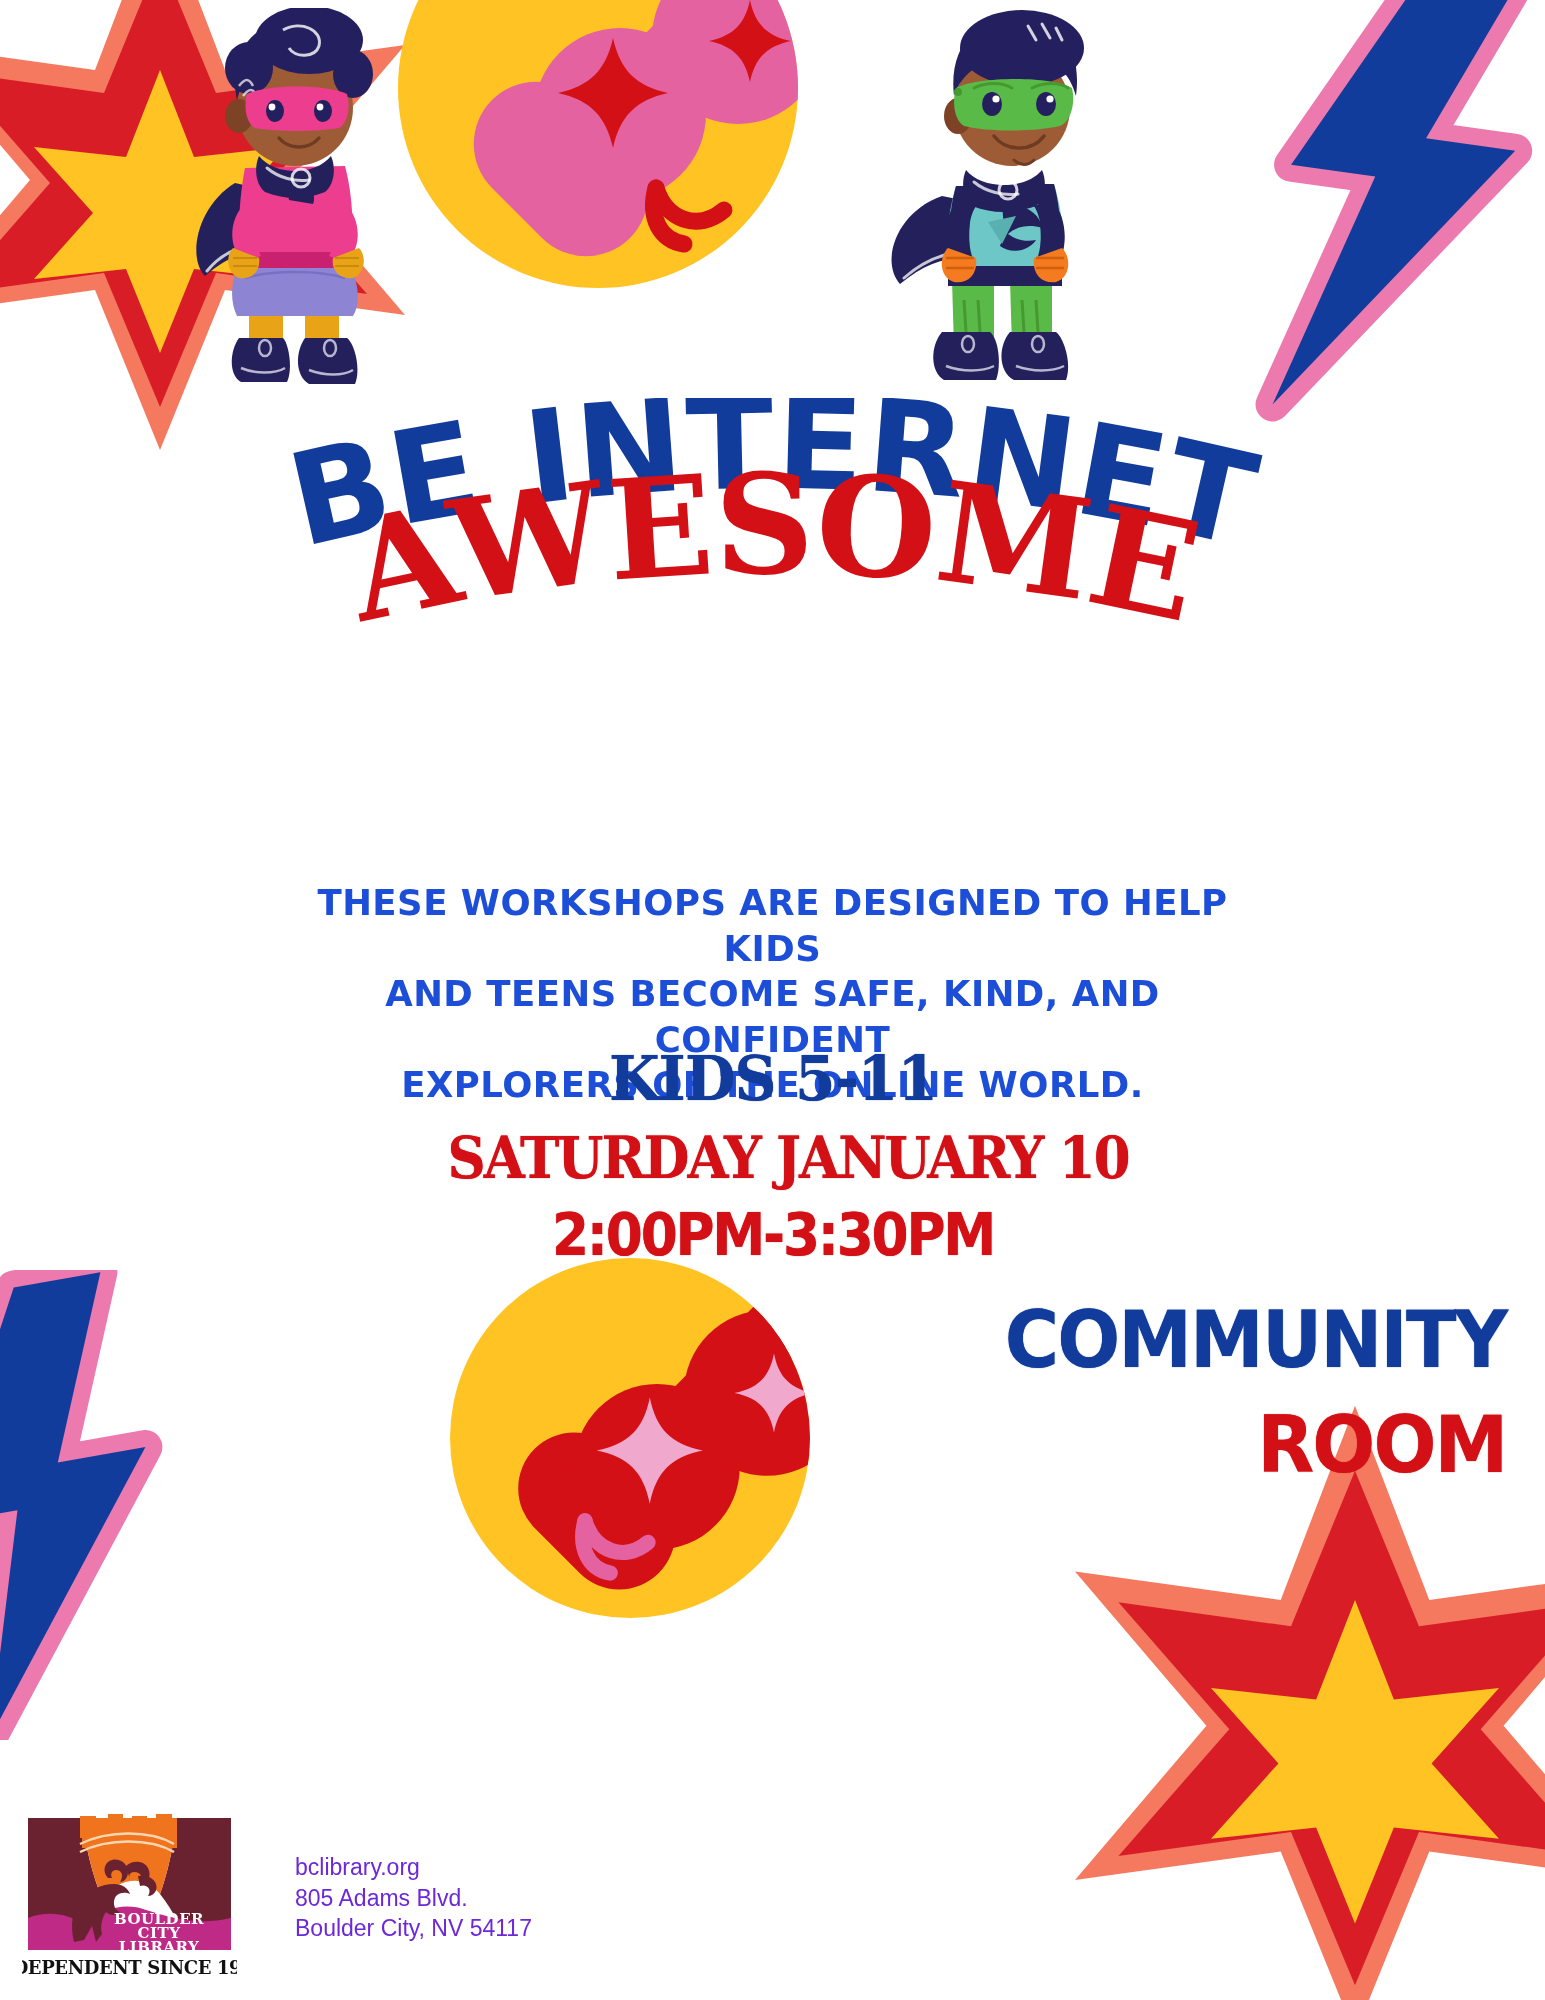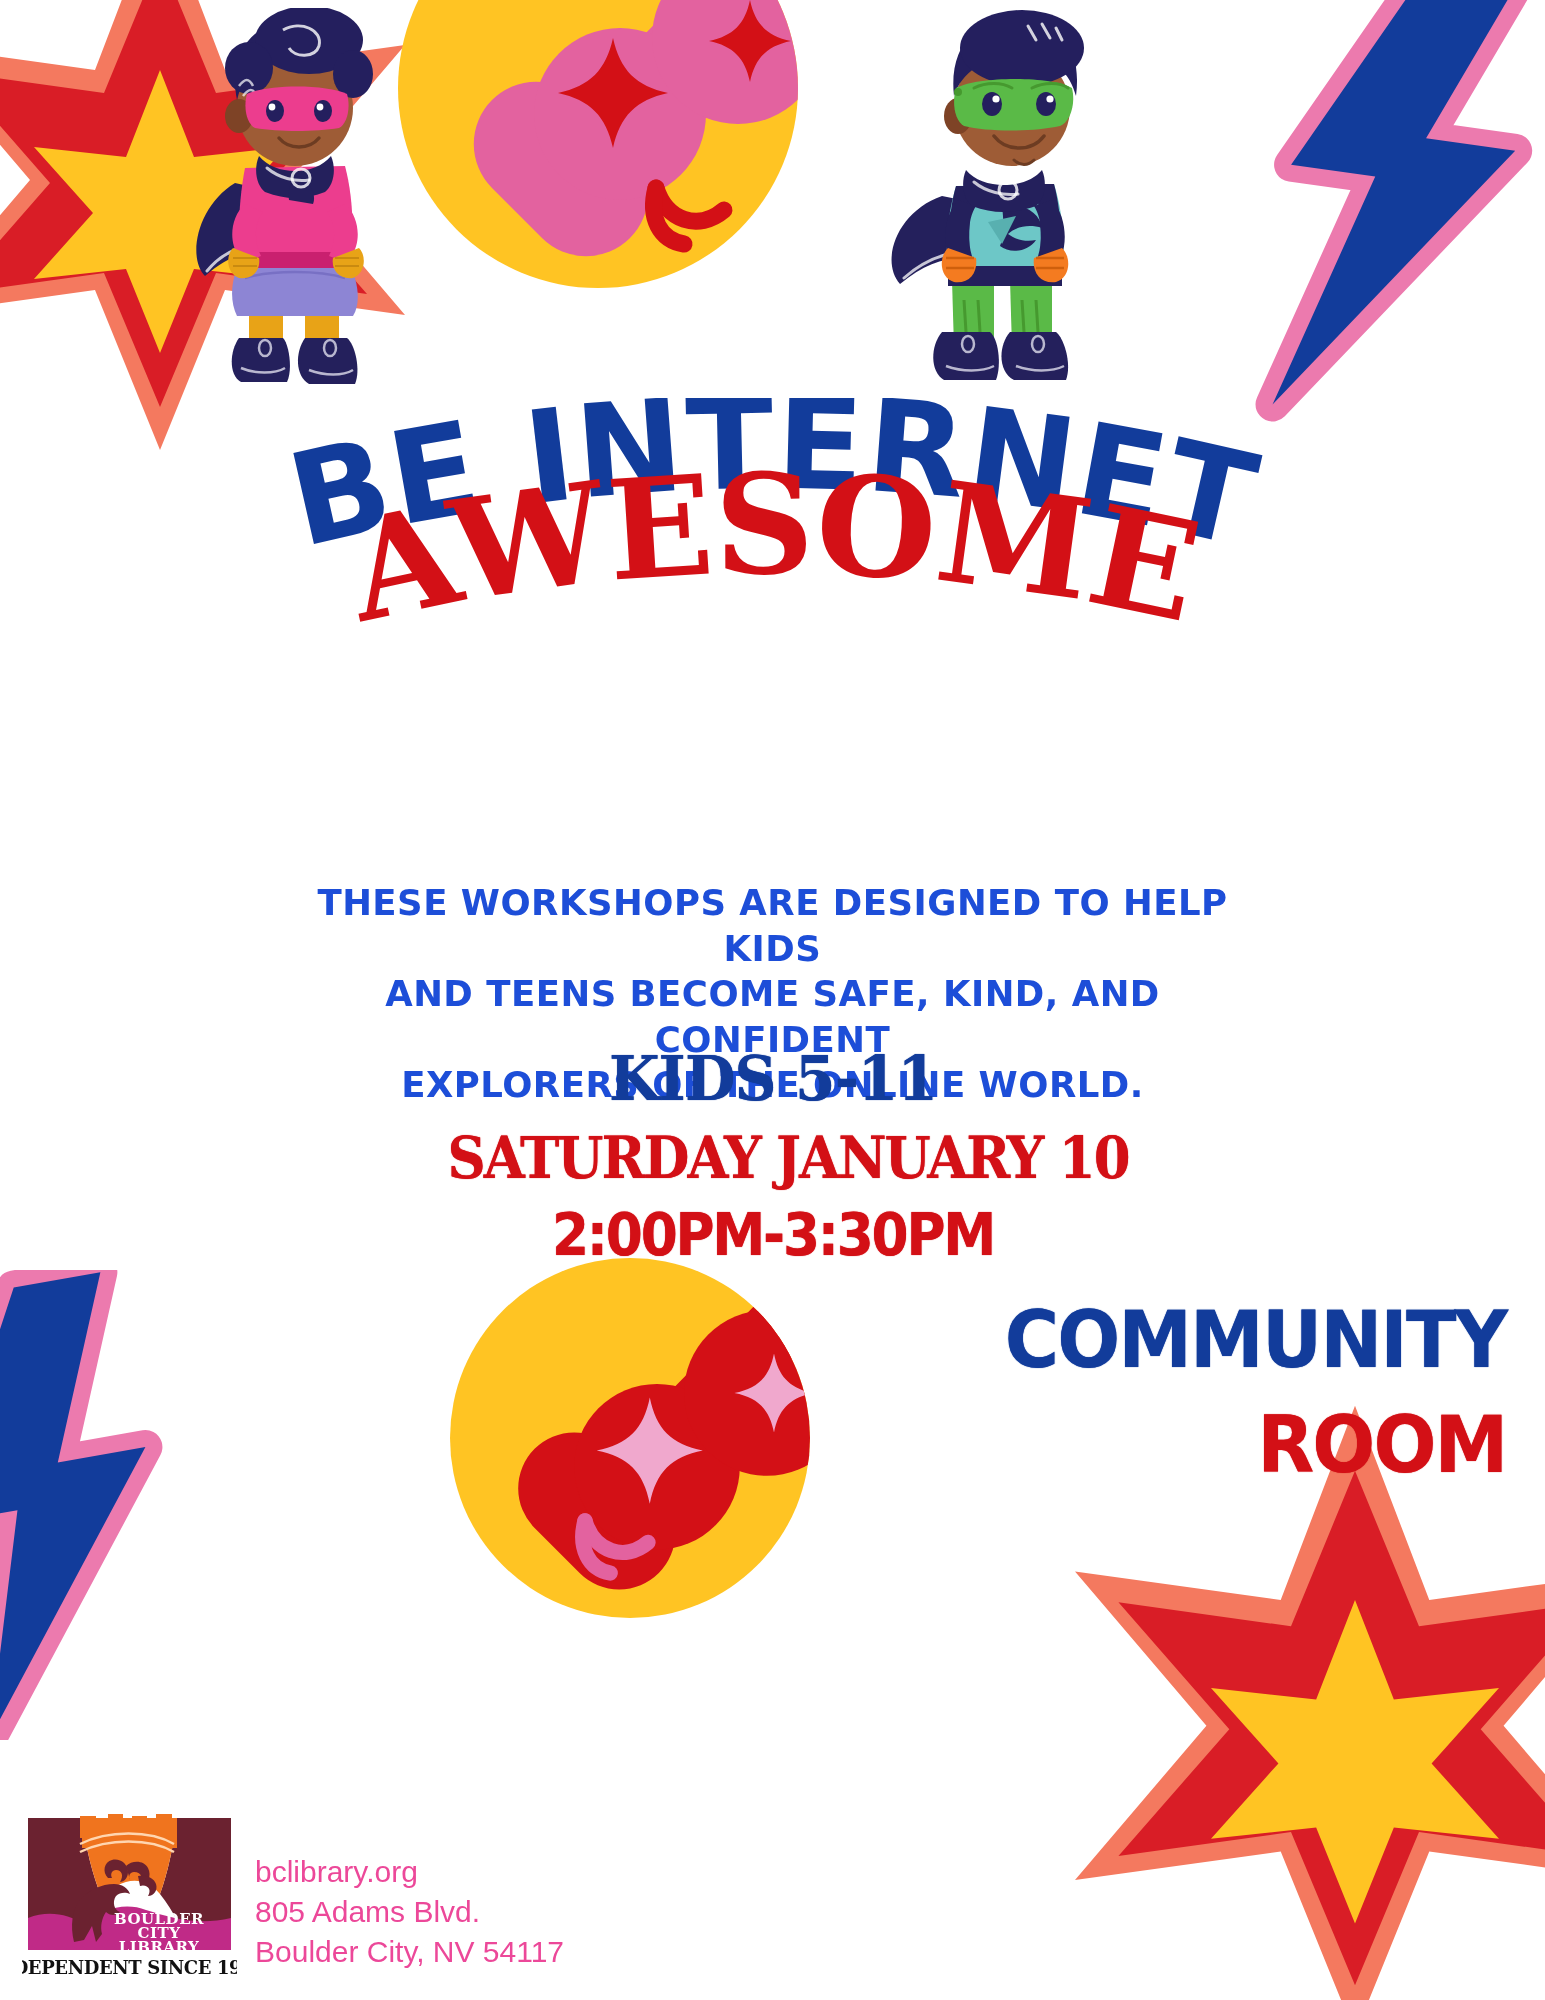--- a/index.html
+++ b/index.html
@@ -123,24 +123,25 @@
   }
 
   
   .footer {
     position:absolute; left:22px; bottom:12px;
     display:flex; align-items:flex-start; gap:18px;
   }
   .logo-box { width:215px; }
   .contact {
     font-family:"Liberation Sans", sans-serif;
-    font-size:30px;
+    font-size:23px;
     line-height:1.33;
-    color:#ec4899;
+    color:#6d28d9;
     padding-top:38px;
+    margin-left:40px;
   }
   .contact div { white-space:nowrap; }
 </style>
 </head>
 <body>
 
 <div class="poster">
 
   <svg class="deco" id="star-tl" viewBox="0 0 560 560">
     <polygon points="280,5 345,175 525,150 410,285 525,420 345,395 280,555 215,395 35,420 150,285 35,150 215,175" fill="#f4795f"></polygon>

